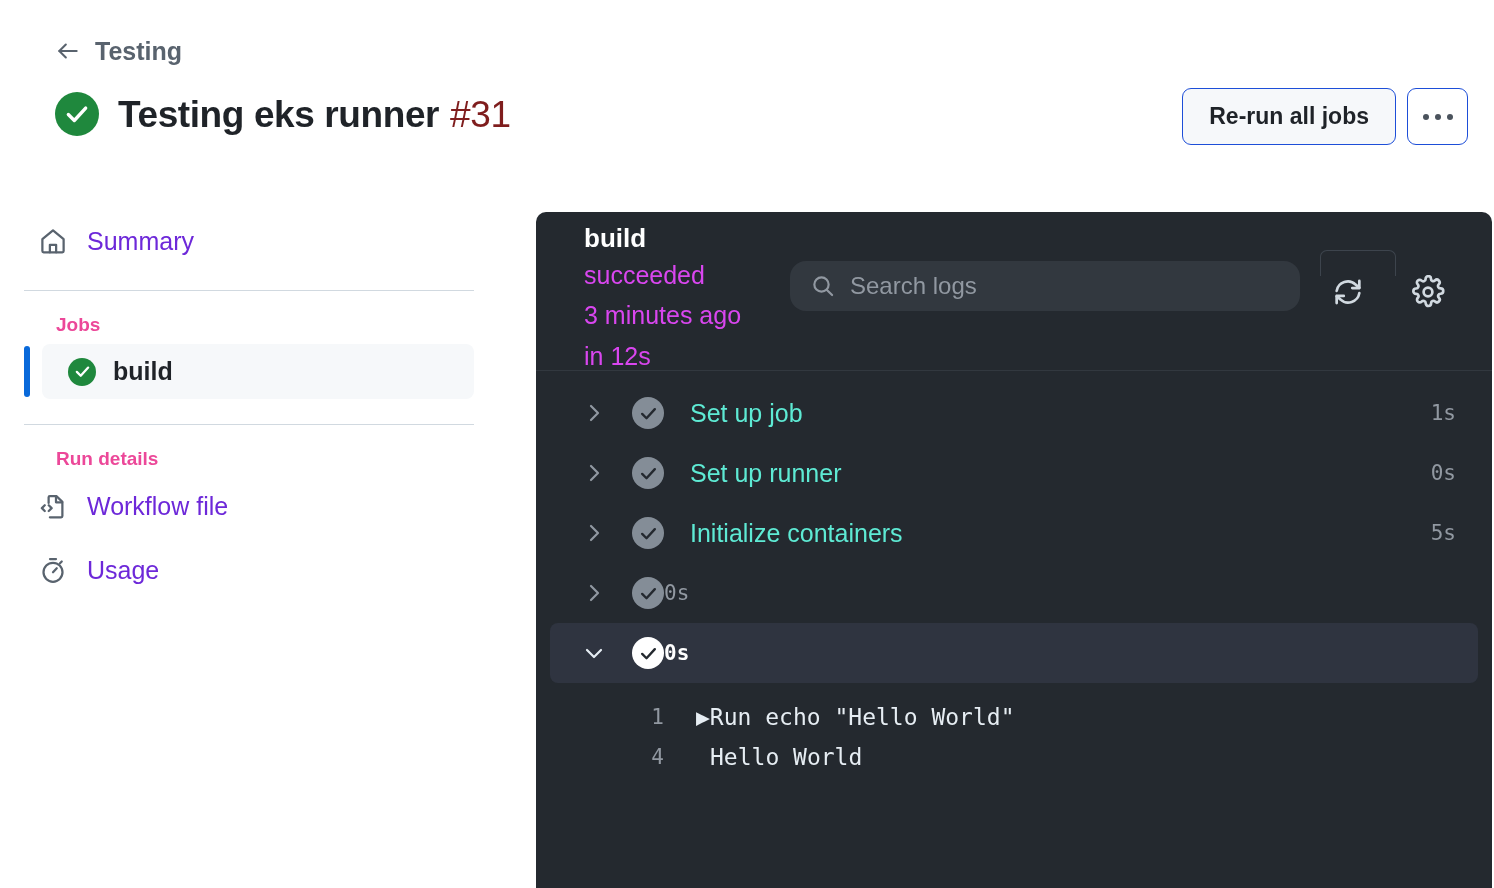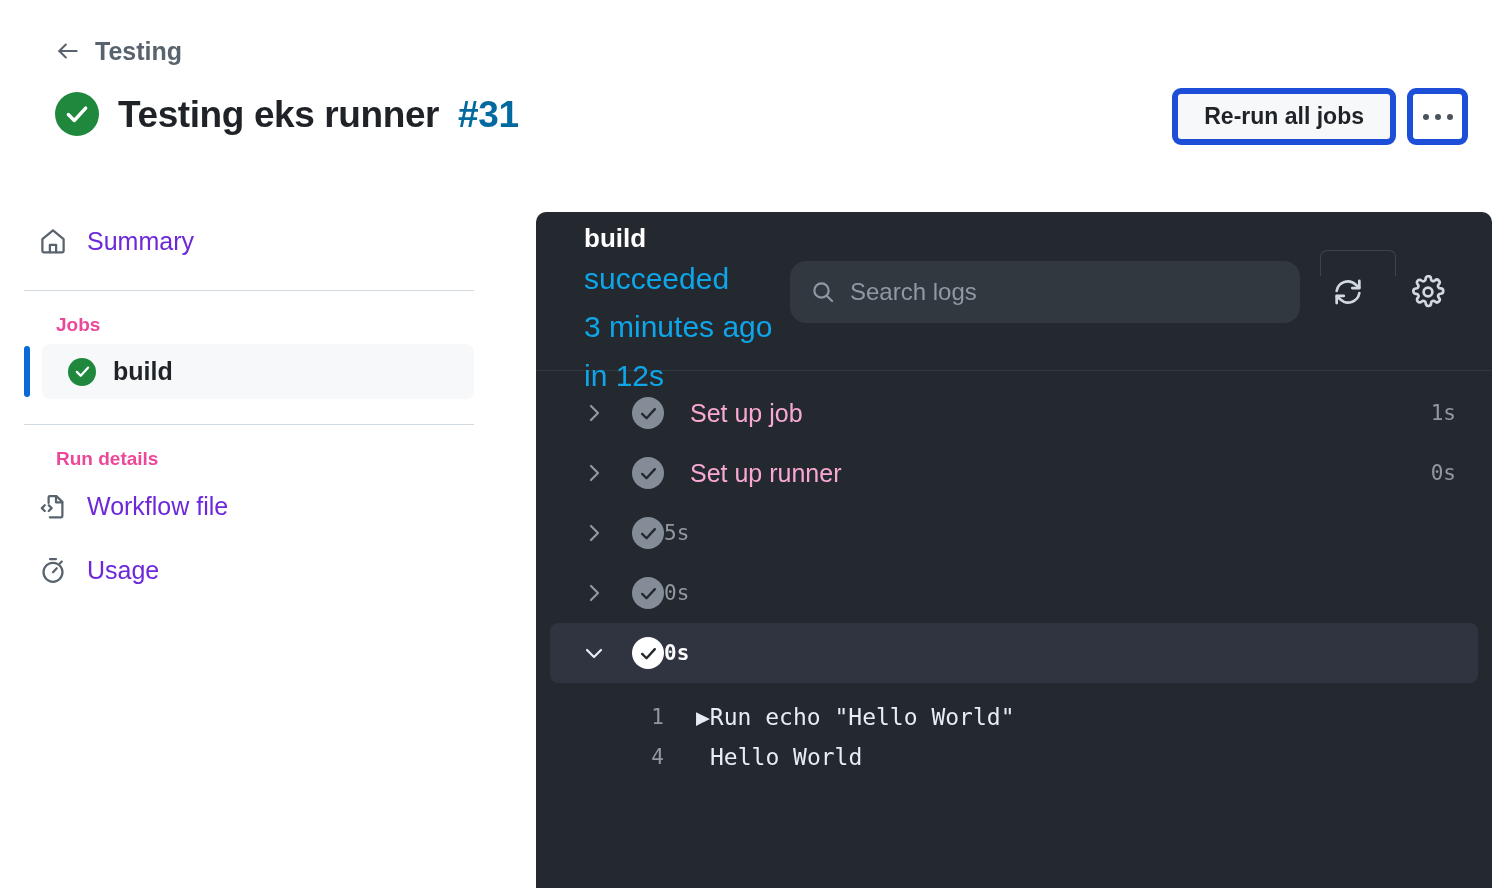--- a/index.html
+++ b/index.html
@@ -31,30 +31,30 @@
     background: #1f883d;
     display: flex; align-items: center; justify-content: center;
     flex: none;
   }
   .status-check-green svg { width: 26px; height: 26px; color: #ffffff; display: block; }
   .run-title {
     font-size: 37px; font-weight: 700; color: #1f2328;
     letter-spacing: -0.4px; line-height: 1;
   }
   .run-number {
-    font-size: 37px; font-weight: 700; color: #0369a1;
-    letter-spacing: -0.4px; line-height: 1; margin-left: 19px;
+    font-size: 37px; font-weight: 400; color: #7f1d1d;
+    letter-spacing: -0.4px; line-height: 1; margin-left: 11px;
   }
 
   .header-actions {
     position: absolute; right: 26px; top: 88px;
     display: flex; align-items: center; gap: 11px;
   }
   .btn {
-    height: 57px; border: 6px solid #1d4ed8; border-radius: 9px;
+    height: 57px; border: 1px solid #1d4ed8; border-radius: 9px;
     background: #f6f8fa; color: #1f2328;
     font-family: "Liberation Sans", sans-serif;
     font-size: 23px; font-weight: 600;
     display: flex; align-items: center; justify-content: center;
     cursor: pointer; padding: 0 26px; white-space: nowrap;
   }
   .btn-icon { width: 61px; padding: 0; background: #ffffff; }
   .kebab { display: flex; gap: 6px; align-items: center; }
   .kebab i { width: 6px; height: 6px; border-radius: 50%; background: #4b535d; display: block; }
 
@@ -100,25 +100,25 @@
     width: 956px; height: 676px;
     background: #24292f;
     border-radius: 10px 10px 0 0;
     overflow: hidden;
   }
 
   .log-header { position: relative; height: 159px; border-bottom: 1px solid #32383f; }
 
   .log-job-meta { position: absolute; left: 48px; top: 10px; width: 210px; }
   .log-job-name { font-size: 26px; font-weight: 700; color: #ffffff; line-height: 1.25; }
-  .log-meta-line { font-size: 30px; color: #0ea5e9; line-height: 1.62; white-space: nowrap; }
+  .log-meta-line { font-size: 25px; color: #d946ef; line-height: 1.62; white-space: nowrap; }
 
   .log-search {
     position: absolute; left: 254px; top: 49px;
-    width: 510px; height: 62px;
+    width: 510px; height: 50px;
     background: #32383f; border-radius: 16px;
     display: flex; align-items: center; gap: 14px; padding: 12px 20px;
     cursor: text;
   }
   .log-search svg { width: 26px; height: 26px; color: #9198a1; flex: none; display: block; }
   .log-search input {
     flex: 1; background: transparent; border: none; outline: none;
     color: #e6edf3; font-family: "Liberation Sans", sans-serif; font-size: 24px;
   }
   .log-search input::placeholder { color: #9198a1; opacity: 1; }
@@ -149,21 +149,21 @@
   .step-row.active .chev { color: #e6edf3; }
   .step-check {
     width: 32px; height: 32px; border-radius: 50%;
     background: #848d97;
     display: flex; align-items: center; justify-content: center;
     flex: none; margin-left: 26px;
   }
   .step-row.active .step-check { background: #ffffff; }
   .step-check svg { width: 19px; height: 19px; color: #24292f; display: block; }
   .step-name {
-    margin-left: 26px; font-size: 25px; color: #f9a8d4; line-height: 1;
+    margin-left: 26px; font-size: 25px; color: #5eead4; line-height: 1;
     flex: 1; white-space: nowrap;
   }
   .step-row.active .step-name { color: #ffffff; }
   .step-dur {
     font-family: "DejaVu Sans Mono", monospace;
     font-size: 21px; color: #9198a1; line-height: 1;
   }
   .step-row.active .step-dur { color: #ffffff; font-weight: 700; }
 
   
@@ -331,20 +331,21 @@
 
     <div class="step-row">
       <svg class="chev" viewBox="0 0 24 24" fill="none" stroke="currentColor" stroke-width="2.2" stroke-linecap="round" stroke-linejoin="round">
           <polyline points="9,5 16,12 9,19"></polyline>
         </svg>
       <span class="step-check">
         <svg viewBox="0 0 24 24" fill="none" stroke="currentColor" stroke-width="3" stroke-linecap="round" stroke-linejoin="round">
             <polyline points="4,12.5 9.5,18 20,6.5"></polyline>
           </svg>
       </span>
+      <span class="step-name">Initialize containers</span>
       <span class="step-dur">5s</span>
     </div>
 
     <div class="step-row">
       <svg class="chev" viewBox="0 0 24 24" fill="none" stroke="currentColor" stroke-width="2.2" stroke-linecap="round" stroke-linejoin="round">
           <polyline points="9,5 16,12 9,19"></polyline>
         </svg>
       <span class="step-check">
         <svg viewBox="0 0 24 24" fill="none" stroke="currentColor" stroke-width="3" stroke-linecap="round" stroke-linejoin="round">
             <polyline points="4,12.5 9.5,18 20,6.5"></polyline>

